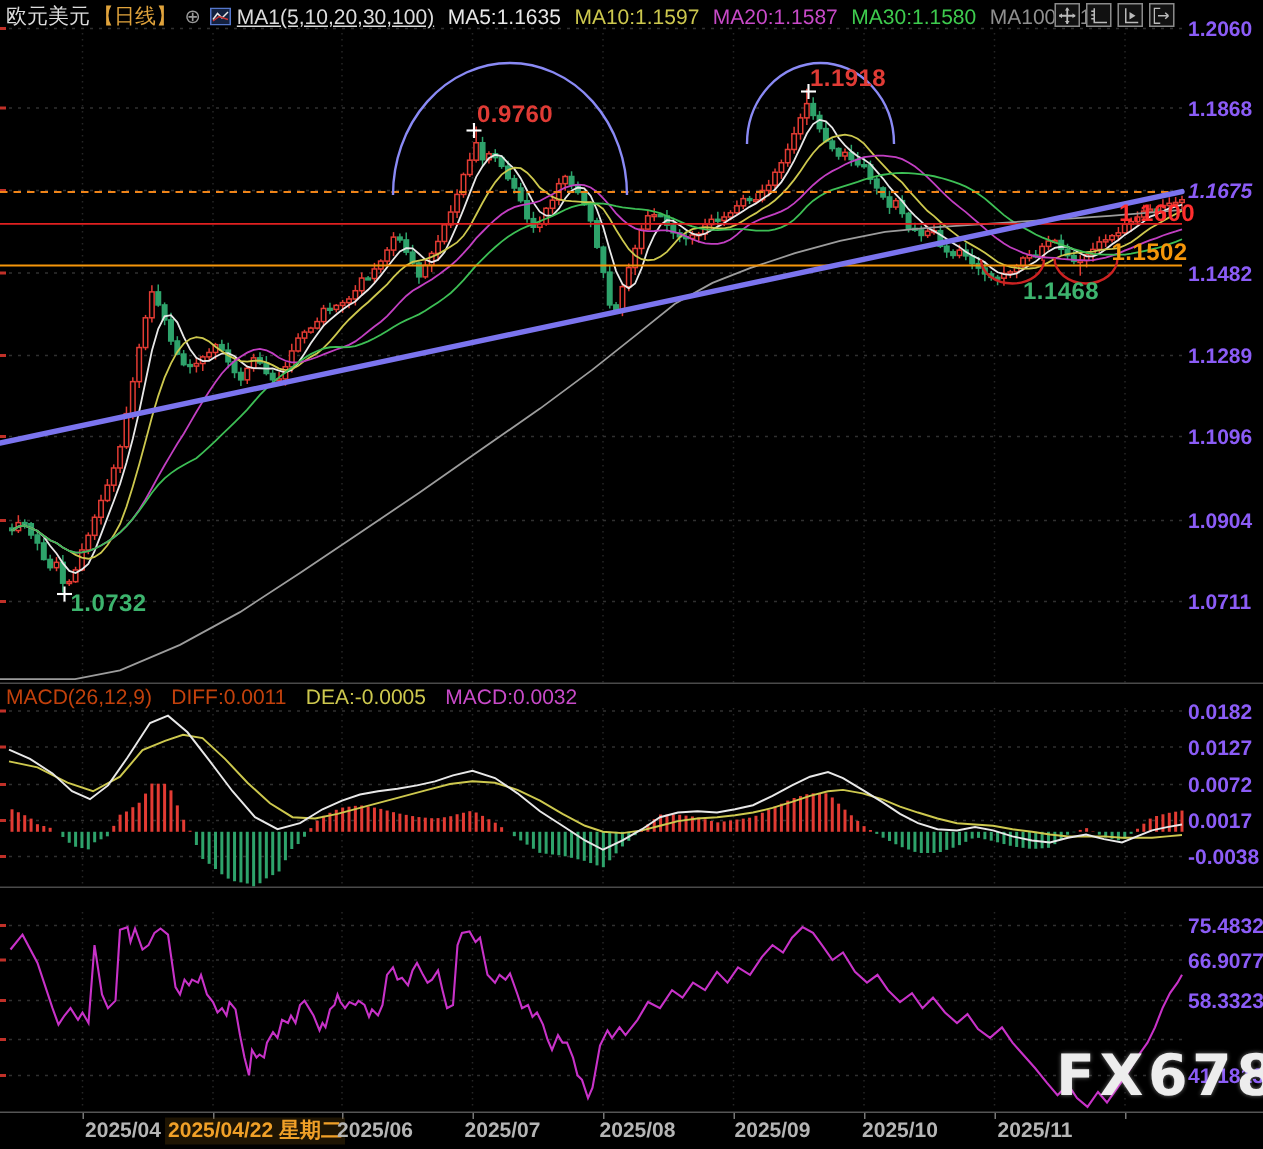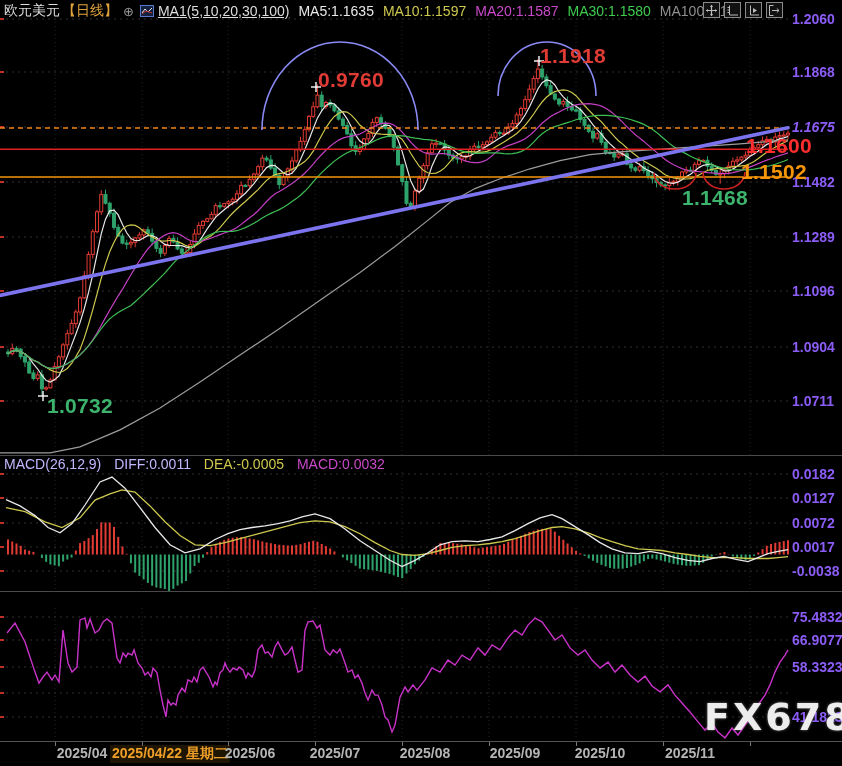--- a/index.html
+++ b/index.html
@@ -13,32 +13,32 @@
   .hdr .cp{color:#999;margin-left:5px;font-size:13px;}
   .hdr .thumb{margin-left:6px;display:inline-flex;}
   .hdr .ma1{color:#dcdcdc;margin-left:4px;text-decoration:underline;}
   .hdr .ma{margin-left:9px;}
   .ma5v{color:#e8e8e8;} .ma10v{color:#cdc84e;} .ma20v{color:#c84ac8;} .ma30v{color:#3ecb4e;} .ma100v{color:#8f8f8f;}
   .hicons{position:absolute;left:703px;top:2px;display:flex;gap:4px;z-index:6;}
   .hicon{width:15px;height:14px;border:1px solid #8a8a8a;display:flex;align-items:center;justify-content:center;background:#111;}
   
   .phdr{position:absolute;left:4px;font-size:14px;white-space:nowrap;z-index:5;}
   .phdr span{margin-right:9px;}
-  .w{color:#c4b5fd;} .y{color:#cdc84e;} .m{color:#c84ac8;}
+  .w{color:#c2410c;} .y{color:#cdc84e;} .m{color:#c84ac8;}
   .macd-hdr{top:456px;} .rsi-hdr{top:595px;}
   
   .axlab{position:absolute;left:792px;transform:translateY(-50%);font-size:14px;font-weight:700;color:#8b5cf6;z-index:4;}
   
   .dates{position:absolute;top:741px;left:0;width:842px;height:25px;background:#000;border-top:1px solid #555;
          border-bottom:1px solid #555;z-index:5;}
   .dlab{position:absolute;top:3px;transform:translateX(-50%);font-size:14px;font-weight:700;color:#b5b5b5;}
   .dlab.hl{color:#f0a028;background:rgba(90,60,8,.35);padding:0 2px;}
   .dtick{position:absolute;top:0;width:1px;height:4px;background:#777;}
   
-  .anno{position:absolute;font-size:21px;font-weight:700;z-index:4;letter-spacing:.3px;}
+  .anno{position:absolute;font-size:16px;font-weight:700;z-index:4;letter-spacing:.3px;}
   .wm{position:absolute;left:704px;top:695px;font-size:38px;font-weight:700;color:#ededed;letter-spacing:3px;
       z-index:6;text-shadow:0 0 3px rgba(255,255,255,.45);font-family:"DejaVu Sans",sans-serif;}
   svg#cv{position:absolute;left:0;top:0;z-index:1;}
 </style>
 </head>
 <body>
 
 <div class="app">
 
   <div class="hdr">

